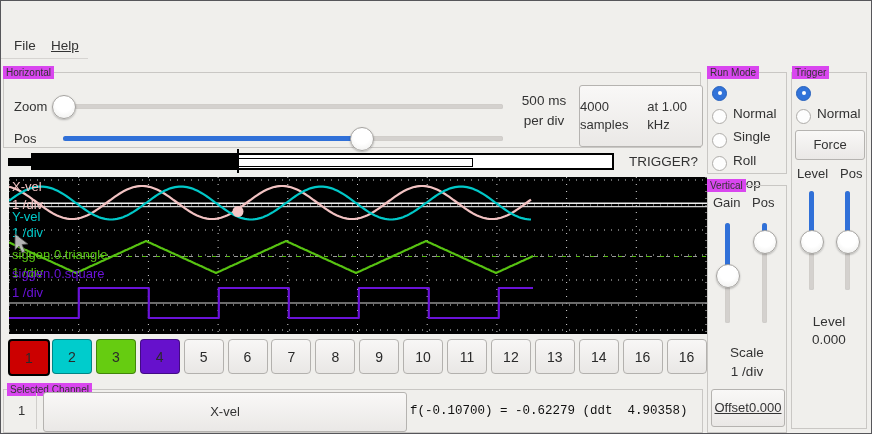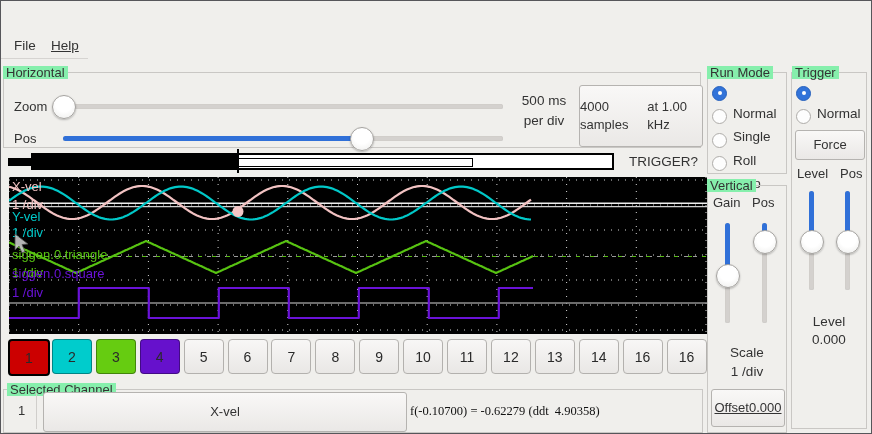--- a/index.html
+++ b/index.html
@@ -18,21 +18,21 @@
   .wc{width:15px;height:16px;display:flex;align-items:center;justify-content:center;
       color:#3a3a3a;font-weight:bold;font-size:11px;cursor:default;}
   .wc .minbar{width:9px;height:2.5px;background:#3a3a3a;margin-top:8px;}
   .wc .maxbox{width:9px;height:9px;border:2px solid #3a3a3a;}
   
   .menubar{left:0;top:30px;width:100%;height:28px;}
   .menu-item{position:absolute;top:7px;font-size:13.5px;color:#333;}
   .menubar-rule{left:0;top:57px;width:87px;height:1px;background:#d6d4d1;}
   
   .frame{border:1px solid #c9c7c4;}
-  .frame-label{position:absolute;background:#86efac;padding:0 3px;font-size:13px;color:#333;line-height:13px;}
+  .frame-label{position:absolute;background:#d946ef;padding:0 3px;font-size:10px;color:#333;line-height:13px;}
   
   .track{position:absolute;background:#d4d1ce;border-radius:3px;box-shadow:inset 0 0 1px #b5b2af;}
   .track-fill{position:absolute;background:#3070d8;border-radius:3px;}
   .knob{position:absolute;width:22px;height:22px;border-radius:50%;
         background:radial-gradient(circle at 50% 35%,#ffffff 45%,#ececea);
         border:1px solid #a5a3a0;box-shadow:0 1px 2px rgba(0,0,0,.25);}
   
   .btn{position:absolute;display:flex;flex-direction:row;align-items:center;justify-content:center;
        background:linear-gradient(#f9f8f7,#eae8e6);border:1px solid #b5b3b0;border-radius:3px;
        color:#333;font-size:13px;line-height:18px;cursor:default;}
@@ -47,21 +47,21 @@
   
   .rb-outer{left:30px;top:152px;width:583px;height:17px;background:#fff;border:2px solid #000;}
   .rb-fill{position:absolute;left:0;top:0;height:100%;background:#000;}
   .rb-inner{position:absolute;top:3px;height:7px;background:#fff;border:1px solid #000;}
   .rb-stub{left:7px;top:157px;width:23px;height:8px;background:#000;}
   .rb-tick{left:236px;top:148px;width:2px;height:24px;background:#000;}
   
   .chan-btn{position:absolute;width:38px;height:33px;border-radius:4px;display:flex;align-items:center;
             justify-content:center;font-size:14px;color:#2a2a2a;
             background:linear-gradient(#f8f7f6,#e9e7e5);border:1px solid #b3b1ae;}
-  .mono{font-family:Liberation Serif, serif;}
+  .mono{font-family:Liberation Mono, monospace;}
   .small-cap{font-size:13.5px;color:#333;text-align:center;}
 </style>
 </head>
 <body>
 
 <div class="window">
 
 
   <div class="abs menubar">
     <span class="menu-item" style="left:13px;">File</span>

